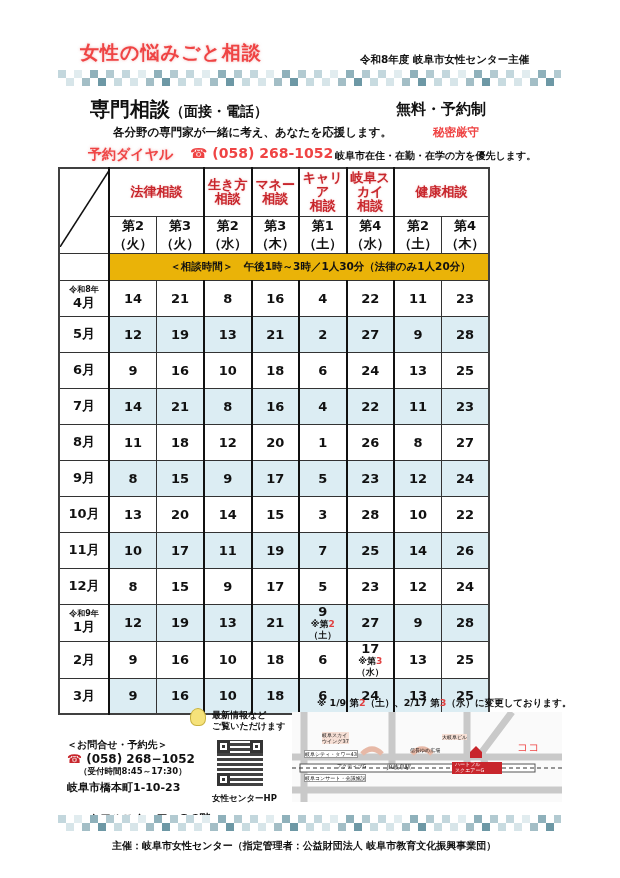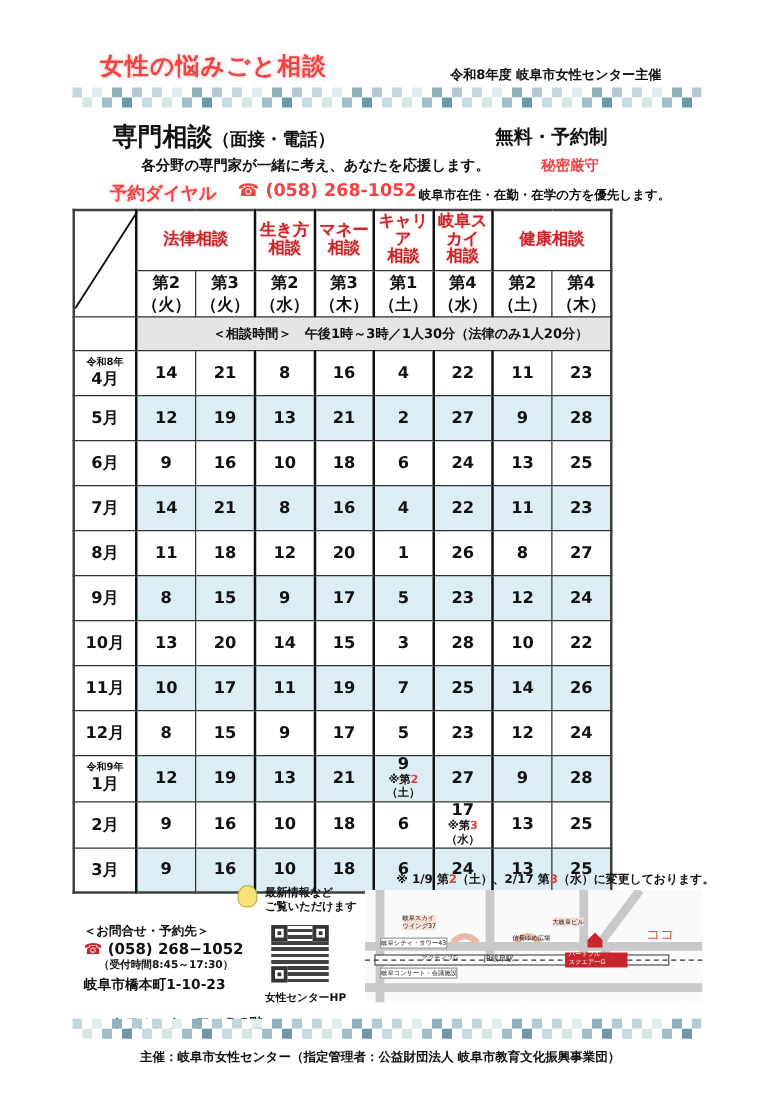--- a/index.html
+++ b/index.html
@@ -35,21 +35,21 @@
     border: 2px solid #404040;
   }
   table.sched td, table.sched th {
     border: 1px solid #333; text-align: center; vertical-align: middle;
     font-weight: bold; font-size: 13px;
   }
   table.sched col.mcol { width: 50px; }
   .thick-l { border-left: 2px solid #111 !important; }
   .cat { height: 48px; color: #c8262c; font-size: 12px; line-height: 14px; text-shadow: 0 0 2px rgba(230,120,120,0.5); }
   .sub { height: 30px; font-size: 11px; font-weight: bold; }
-  .timerow td.info { background: #e5e5e5; height: 27px; font-size: 10.5px; font-weight: bold; padding-left: 43px; }
+  .timerow td.info { background: #eab308; height: 27px; font-size: 10.5px; font-weight: bold; padding-left: 43px; }
   .row td { height: 36px; font-size: 13.5px; }
   .row.alt td.d { background: #dcedf3; }
   .month { font-size: 14px; }
   .month small { display: block; font-size: 8px; line-height: 9px; }
   .note { display: block; font-size: 9px; line-height: 11px; font-weight: bold; }
   .note .hl { color: #e04040; }
   .diag { position: relative; }
   .diag svg { position: absolute; left: 0; top: 0; }
 
   .contact div { white-space: nowrap; }

